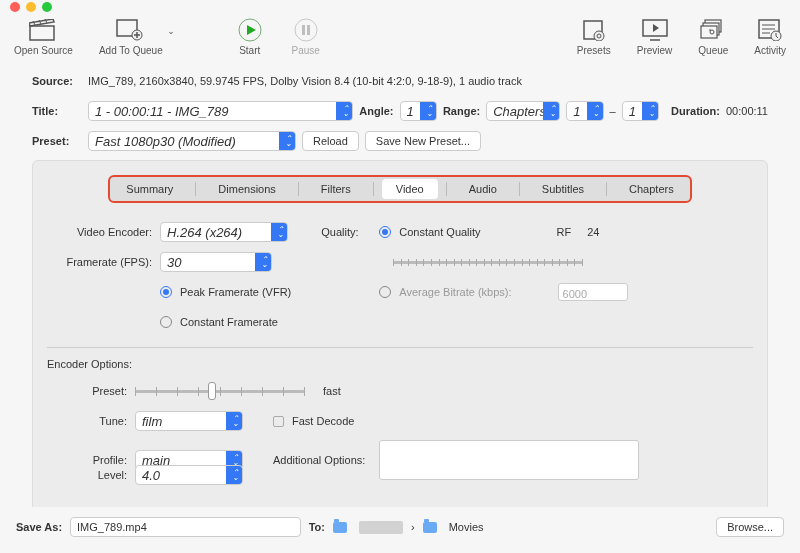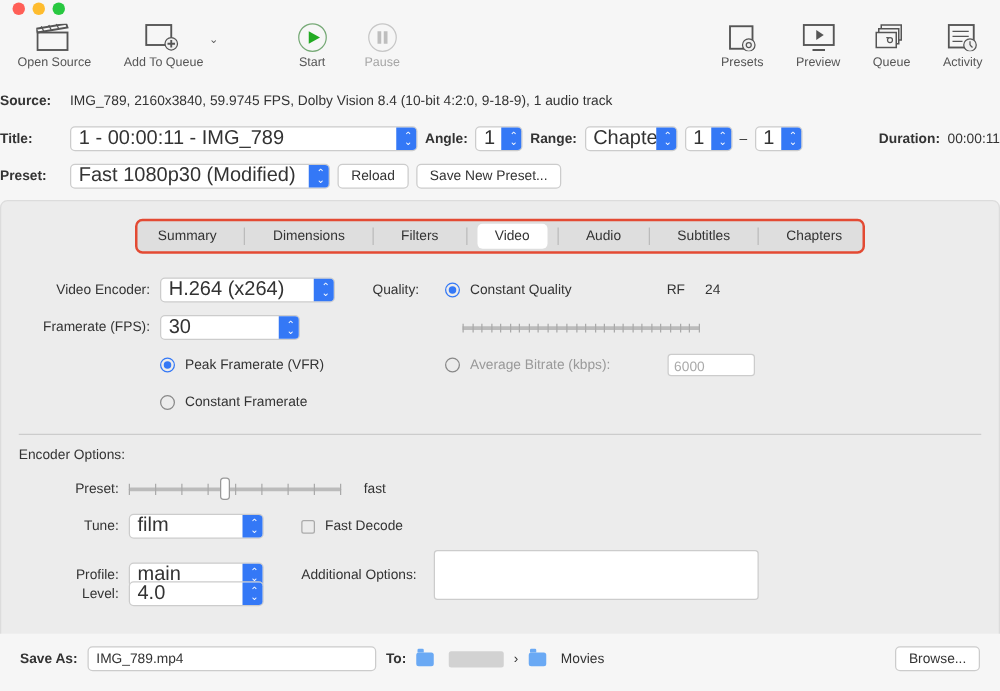--- a/index.html
+++ b/index.html
@@ -8,26 +8,26 @@
 .dot { width: 10px; height: 10px; border-radius: 50%; }
 .dot.r { background: #ff5f57; } .dot.y { background: #febc2e; } .dot.g { background: #28c840; }
 
 .toolbar { display: flex; align-items: flex-start; padding: 4px 14px 10px; gap: 26px; }
 .tb-item { display: flex; flex-direction: column; align-items: center; gap: 3px; font-size: 10px; color: #555; }
 .tb-icon { width: 30px; height: 24px; display: flex; align-items: center; justify-content: center; }
 .tb-spacer { flex: 1; }
 .tb-item.q { position: relative; }
 .arrow-r { font-size: 9px; color: #555; position: absolute; right: -12px; top: 8px; }
 
-.content { padding: 4px 0; }
+.content { padding: 4px 32px; }
 .row { display: flex; align-items: center; gap: 6px; margin-bottom: 8px; min-height: 22px; }
 .lbl { font-weight: 600; min-width: 50px; text-align: left; }
 .lbl-r { font-weight: 600; }
 
-.sel { background: #fff; border: 1px solid #ccc; border-radius: 4px; height: 20px; padding: 0 18px 0 6px; position: relative; display: inline-flex; align-items: center; font-size: 16px; }
+.sel { background: #fff; border: 1px solid #ccc; border-radius: 4px; height: 20px; padding: 0 18px 0 6px; position: relative; display: inline-flex; align-items: center; font-size: 13px; font-style: italic; }
 .sel::after { content: ""; position: absolute; right: 0; top: 0; bottom: 0; width: 16px; background: #3478f6; border-radius: 0 3px 3px 0; }
 .sel .caret { position: absolute; right: 3px; top: 50%; transform: translateY(-50%); color: #fff; font-size: 8px; z-index: 1; }
 .caret::before { content: "⌃"; display: block; line-height: 5px; }
 .caret::after { content: "⌄"; display: block; line-height: 5px; }
 
 .btn { background: #fff; border: 1px solid #ccc; border-radius: 4px; height: 20px; padding: 0 10px; display: inline-flex; align-items: center; font-size: 11px; justify-content: center; }
 
 .panel { background: #ececec; border: 1px solid #dcdcdc; border-radius: 6px; padding: 14px 14px 20px; margin-top: 4px; }
 .tabs { display: flex; justify-content: center; gap: 8px; background: #dedede; border-radius: 6px; width: fit-content; margin: 0 auto 18px; padding: 2px; border: 2px solid #e34a33; }
 .tab { padding: 4px 14px; font-size: 11px; border-radius: 4px; color: #333; }
@@ -234,21 +234,21 @@
         <div class="sep"></div>
       <div class="tab">Subtitles</div>
         <div class="sep"></div>
       <div class="tab">Chapters</div>
     </div>
 
     <div class="form-area">
       <div class="col">
         <div class="frow">
           <span class="flbl">Video Encoder:</span>
-          <div class="sel" style="width:140px">
+          <div class="sel" style="width:128px">
               <span>H.264 (x264)</span>
               <span class="caret"></span>
             </div>
         </div>
         <div class="frow">
           <span class="flbl">Framerate (FPS):</span>
           <div class="sel" style="width:112px">
               <span>30</span>
               <span class="caret"></span>
             </div>

